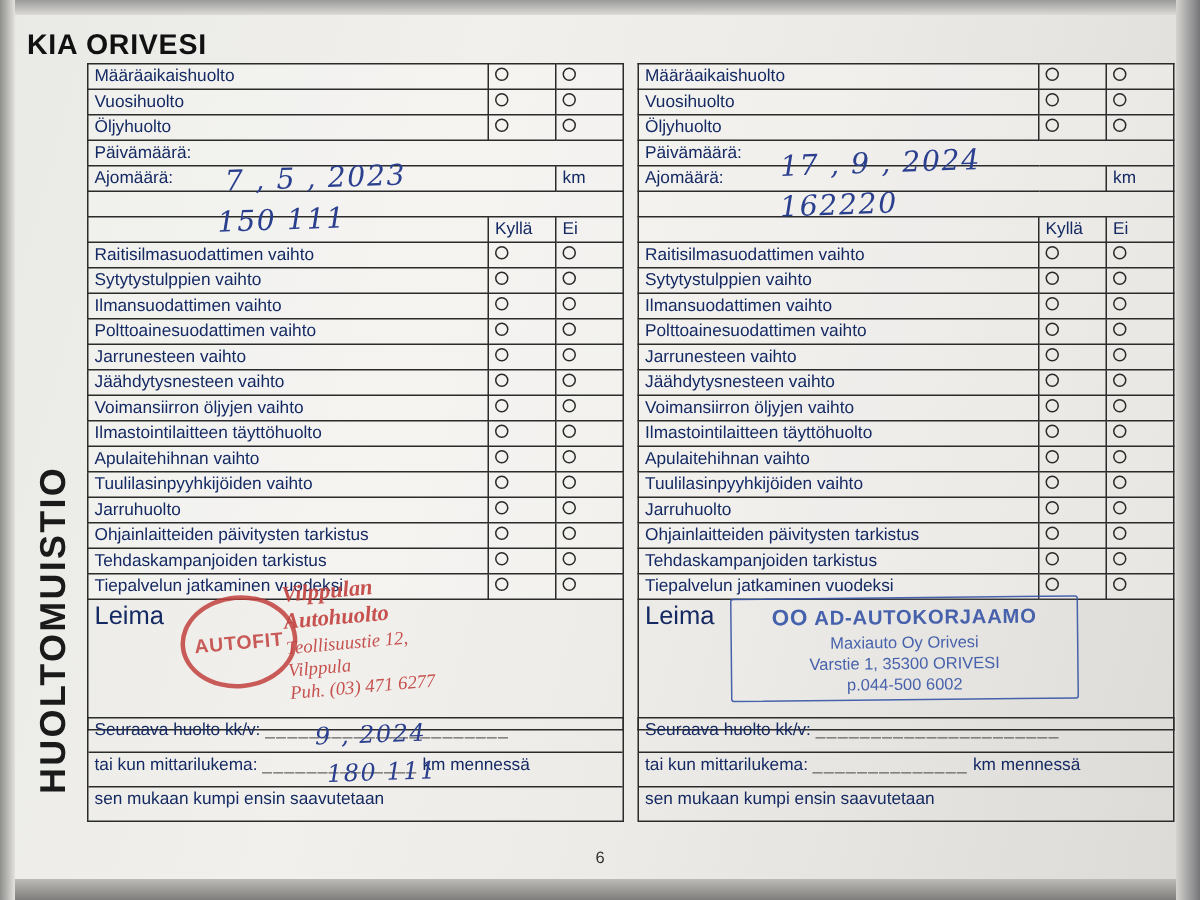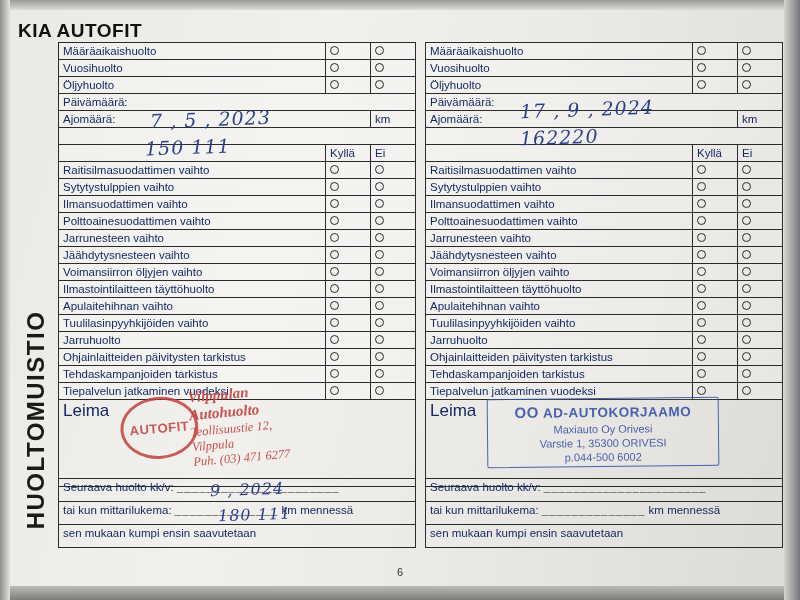--- a/index.html
+++ b/index.html
@@ -230,21 +230,21 @@
 </head>
 <body>
 
 <div class="page">
   <div class="edge-top"></div>
   <div class="edge-bottom"></div>
   <div class="edge-left"></div>
   <div class="edge-right"></div>
 
   <div class="kia-header">
-    <div class="kia-word">KIA AUTOFIT</div>
+    <div class="kia-word">KIA ORIVESI</div>
   </div>
 
   <div class="spine">HUOLTOMUISTIO</div>
 
   <div class="col col-left">
     <table class="tbl">
       <tbody>
       <tr>
         <td>Määräaikaishuolto</td>
         <td class="c-yes"><span class="o"></span></td>

